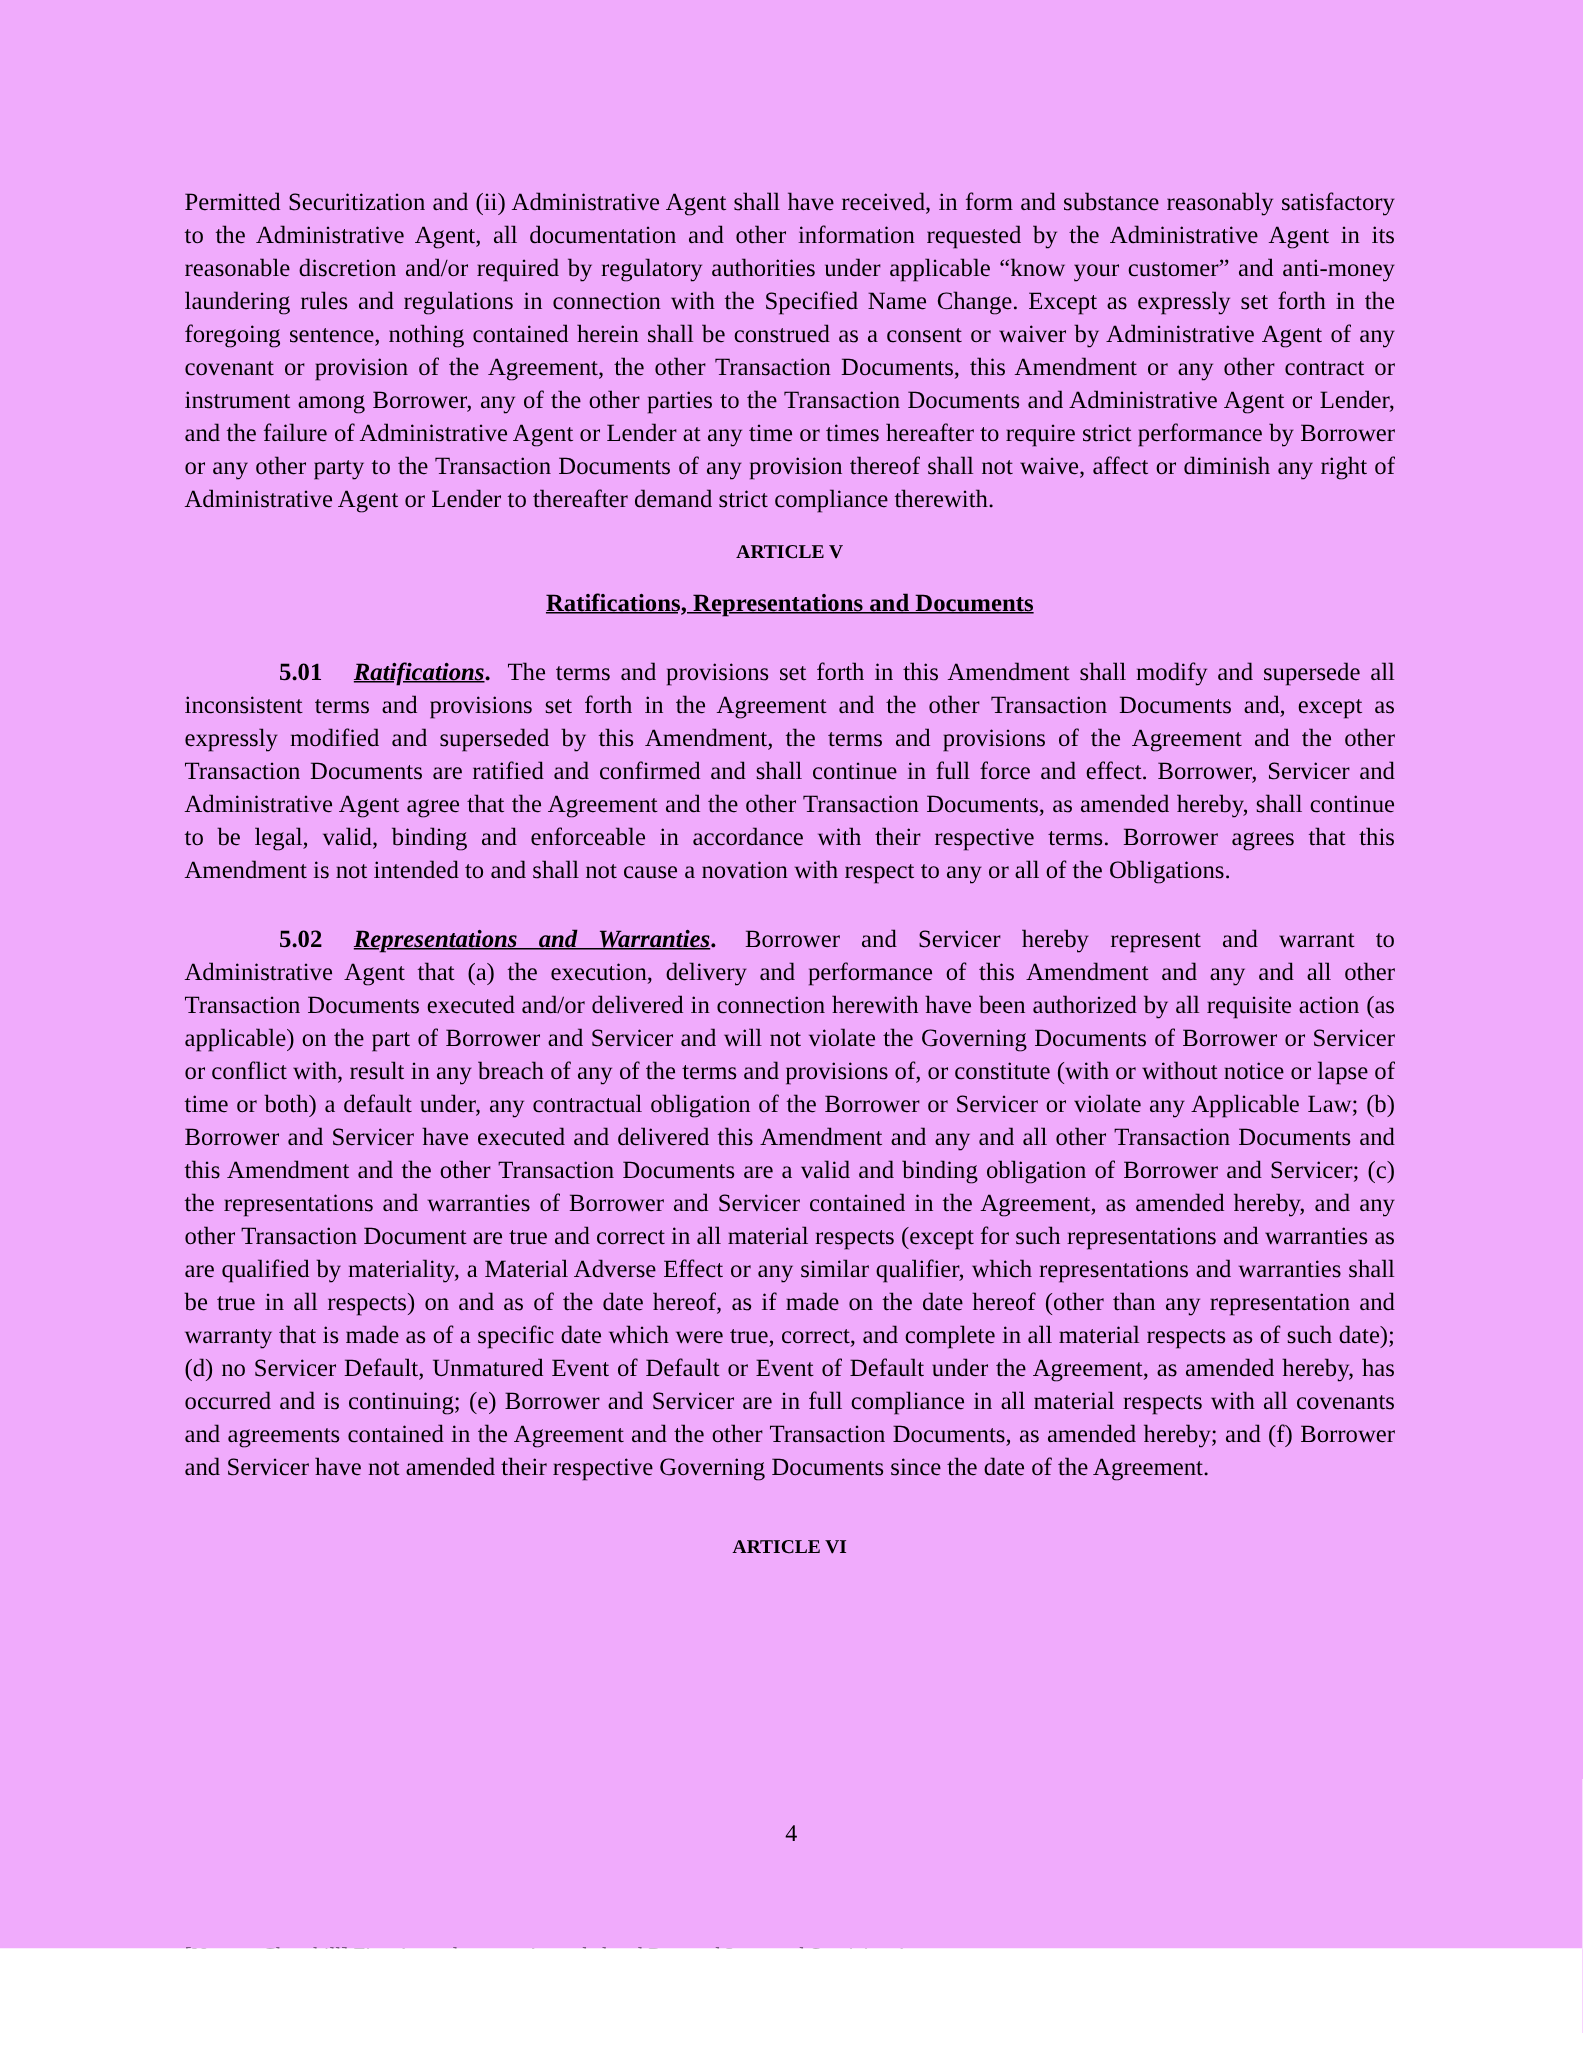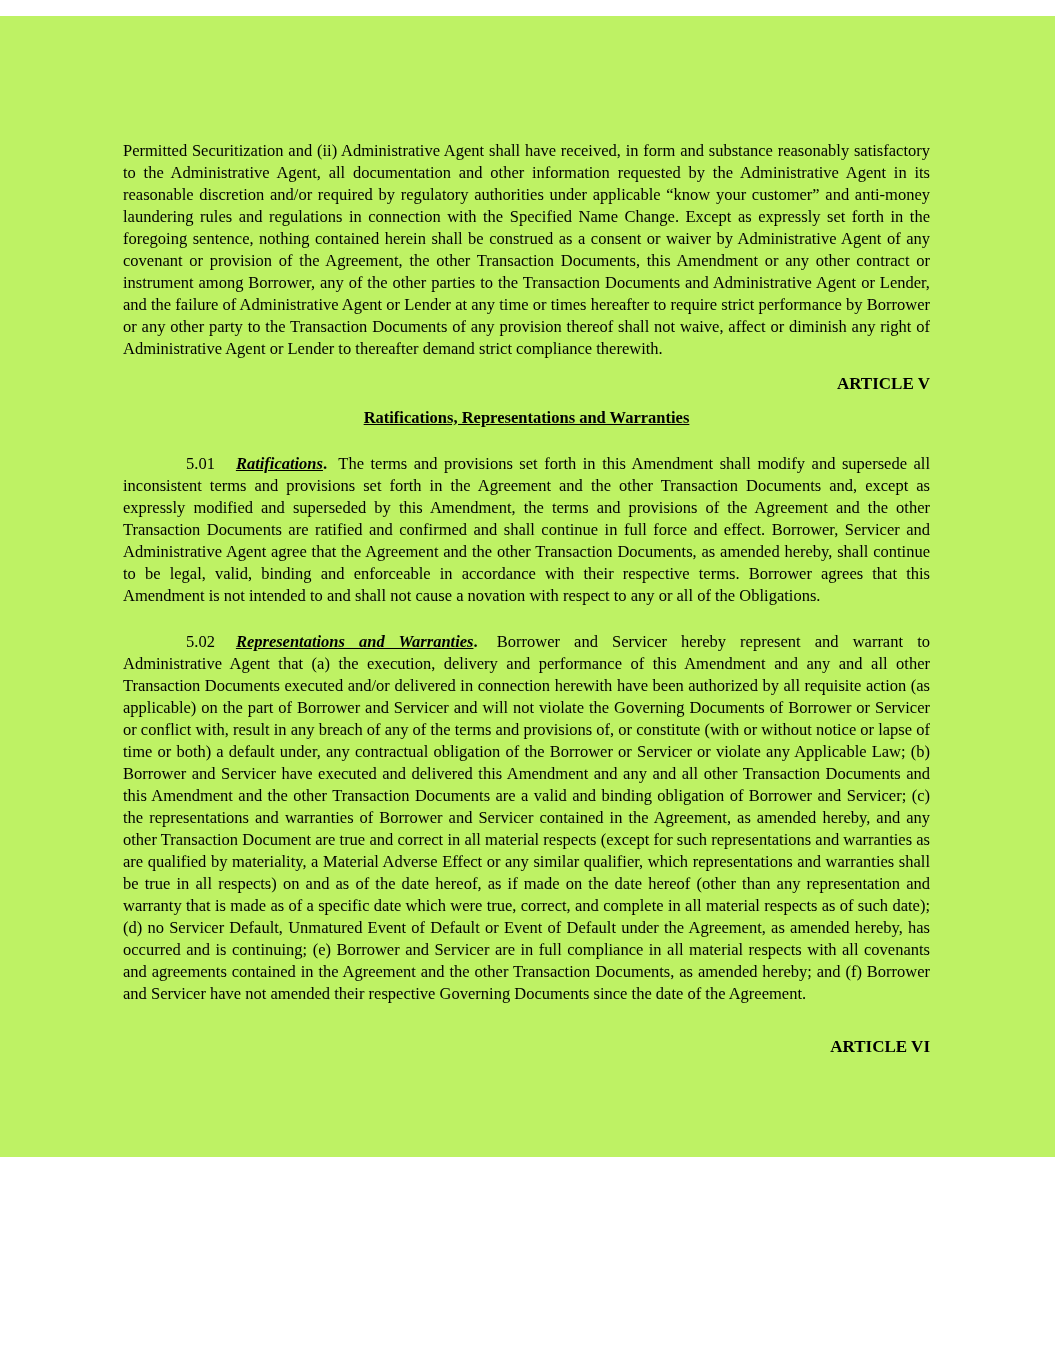--- a/index.html
+++ b/index.html
@@ -3,65 +3,64 @@
 <meta charset="utf-8">
 <style>
   html, body {
     margin: 0;
     padding: 0;
     background: #ffffff;
   }
   .page {
     position: relative;
     width: 1055px;
-    height: 1141px;
-    background: #bef264;
+    height: 1299px;
+    background: #f0abfc;
     overflow: hidden;
     font-family: "Liberation Serif", "DejaVu Serif", serif;
     color: #000000;
-    margin-top: 16px;
   }
   .content {
     position: absolute;
     left: 123px;
     top: 124px;
     width: 807px;
   }
   .para {
     margin: 0;
     font-size: 16.5px;
     line-height: 22px;
     text-align: justify;
     color: #000000;
   }
   .article-heading {
     margin: 13px 0 0 0;
-    font-size: 17px;
+    font-size: 13px;
     line-height: 22px;
     font-weight: bold;
-    text-align: right;
+    text-align: center;
     color: #000000;
   }
   .article-subheading {
     margin: 12px 0 0 0;
     font-size: 16.5px;
     line-height: 22px;
     font-weight: bold;
     text-align: center;
     color: #000000;
   }
   .u {
     text-decoration: underline;
   }
   .section {
     margin-top: 24px;
     text-indent: 63px;
   }
   .sec-num {
-    font-weight: normal;
+    font-weight: bold;
     padding-right: 21px;
   }
   .sec-title {
     font-weight: bold;
     font-style: italic;
   }
   .sec-title-period {
     font-weight: bold;
     padding-right: 5px;
   }
@@ -101,21 +100,21 @@
 </head>
 <body>
 
 <div class="page">
   <div class="content">
 
     <p class="para">Permitted Securitization and (ii) Administrative Agent shall have received, in form and substance reasonably satisfactory to the Administrative Agent, all documentation and other information requested by the Administrative Agent in its reasonable discretion and/or required by regulatory authorities under applicable “know your customer” and anti-money laundering rules and regulations in connection with the Specified Name Change. Except as expressly set forth in the foregoing sentence, nothing contained herein shall be construed as a consent or waiver by Administrative Agent of any covenant or provision of the Agreement, the other Transaction Documents, this Amendment or any other contract or instrument among Borrower, any of the other parties to the Transaction Documents and Administrative Agent or Lender, and the failure of Administrative Agent or Lender at any time or times hereafter to require strict performance by Borrower or any other party to the Transaction Documents of any provision thereof shall not waive, affect or diminish any right of Administrative Agent or Lender to thereafter demand strict compliance therewith.</p>
 
     <h2 class="article-heading">ARTICLE V</h2>
 
-    <h3 class="article-subheading"><span class="u">Ratifications, Representations and Warranties</span></h3>
+    <h3 class="article-subheading"><span class="u">Ratifications, Representations and Documents</span></h3>
 
     <p class="para section"><span class="sec-num">5.01</span><span class="sec-title u">Ratifications</span><span class="sec-title-period">.</span> <span>The terms and provisions set forth in this Amendment shall modify and supersede all inconsistent terms and provisions set forth in the Agreement and the other Transaction Documents and, except as expressly modified and superseded by this Amendment, the terms and provisions of the Agreement and the other Transaction Documents are ratified and confirmed and shall continue in full force and effect.  Borrower, Servicer and Administrative Agent agree that the Agreement and the other Transaction Documents, as amended hereby, shall continue to be legal, valid, binding and enforceable in accordance with their respective terms.  Borrower agrees that this Amendment is not intended to and shall not cause a novation with respect to any or all of the Obligations.</span></p>
 
     <p class="para section"><span class="sec-num">5.02</span><span class="sec-title u">Representations and Warranties</span><span class="sec-title-period">.</span> <span>Borrower and Servicer hereby represent and warrant to Administrative Agent that (a) the execution, delivery and performance of this Amendment and any and all other Transaction Documents executed and/or delivered in connection herewith have been authorized by all requisite action (as applicable) on the part of Borrower and Servicer and will not violate the Governing Documents of Borrower or Servicer or conflict with, result in any breach of any of the terms and provisions of, or constitute (with or without notice or lapse of time or both) a default under, any contractual obligation of the Borrower or Servicer or violate any Applicable Law; (b) Borrower and Servicer have executed and delivered this Amendment and any and all other Transaction Documents and this Amendment and the other Transaction Documents are a valid and binding obligation of Borrower and Servicer; (c) the representations and warranties of Borrower and Servicer contained in the Agreement, as amended hereby, and any other Transaction Document are true and correct in all material respects (except for such representations and warranties as are qualified by materiality, a Material Adverse Effect or any similar qualifier, which representations and warranties shall be true in all respects) on and as of the date hereof, as if made on the date hereof (other than any representation and warranty that is made as of a specific date which were true, correct, and complete in all material respects as of such date); (d) no Servicer Default, Unmatured Event of Default or Event of Default under the Agreement, as amended hereby, has occurred and is continuing; (e) Borrower and Servicer are in full compliance in all material respects with all covenants and agreements contained in the Agreement and the other Transaction Documents, as amended hereby; and (f) Borrower and Servicer have not amended their respective Governing Documents since the date of the Agreement.</span></p>
 
     <h2 class="article-heading article-vi">ARTICLE VI</h2>
 
   </div>
 
   <div class="page-number">4</div>

